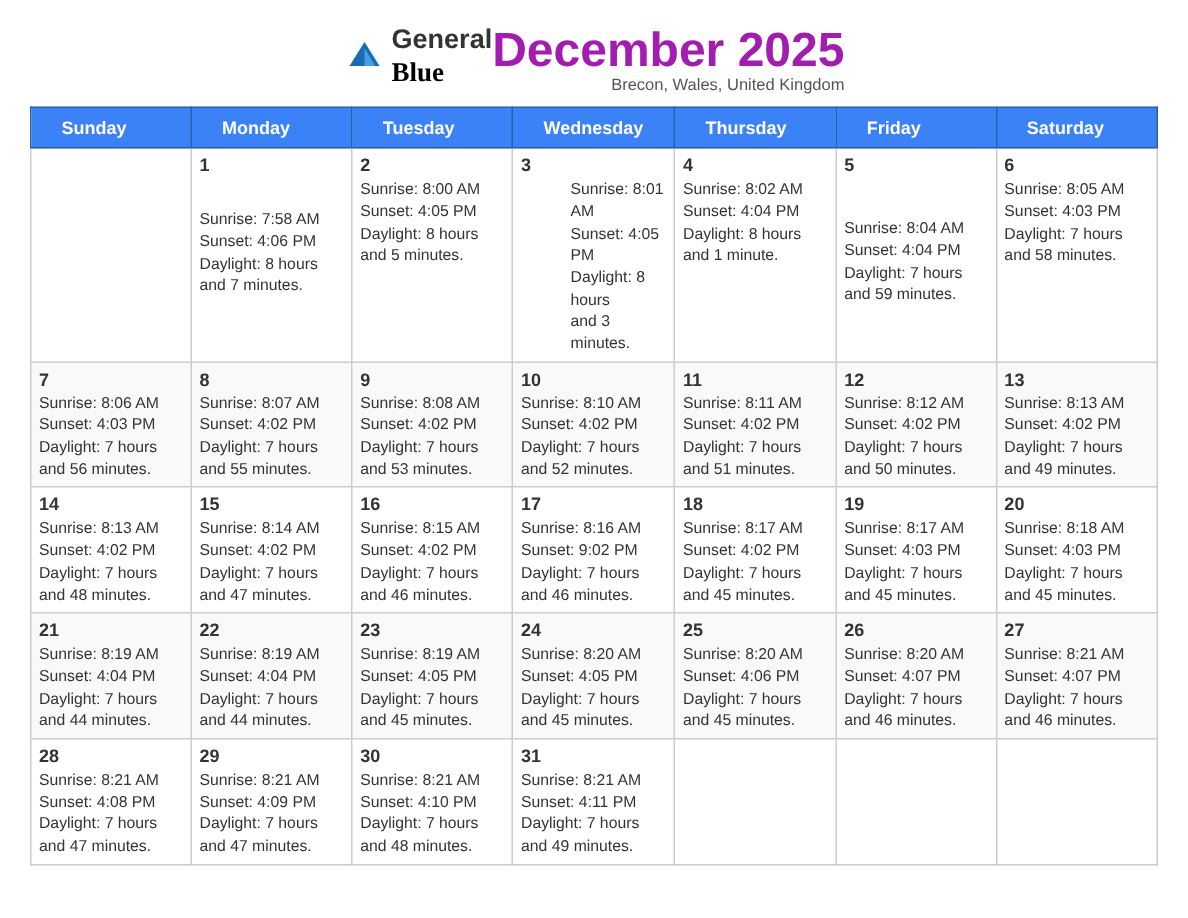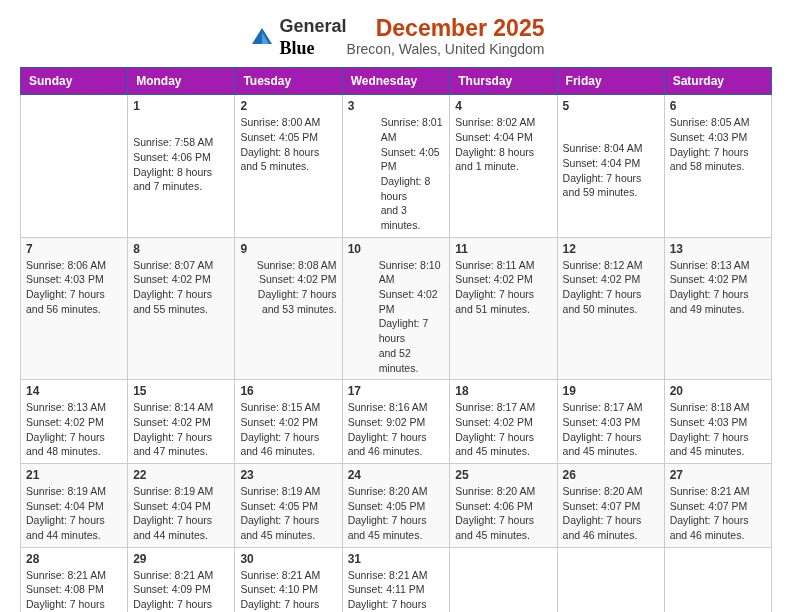--- a/index.html
+++ b/index.html
@@ -29,38 +29,38 @@
     .logo-general { color: #333; }
     .logo-blue { color: #000000; font-family: Liberation Serif, serif; }
     .logo-icon {
       width: 28px;
       height: 28px;
     }
     .title-block {
       text-align: right;
     }
     .month-title {
-      font-size: 23px;
+      font-size: 32px;
       font-weight: bold;
-      color: #c2410c;
+      color: #a21caf;
       line-height: 1.1;
     }
     .location {
-      font-size: 14px;
+      font-size: 11px;
       color: #555;
     }
     .calendar {
       width: 100%;
       border-collapse: collapse;
       font-size: 11px;
     }
     .calendar th {
-      background-color: #a21caf;
+      background-color: #3b82f6;
       color: #fff;
-      padding: 6px 8px;
+      padding: 6px 20px;
       text-align: left;
       font-size: 12px;
       font-weight: bold;
       border: 1px solid #2a60a8;
     }
     .calendar td {
       vertical-align: top;
       border: 1px solid #ccc;
       padding: 4px 5px;
       width: 108px;
@@ -174,28 +174,28 @@
         </td>
         <td>
           <span class="day-number">8</span>
           <div class="day-info" style="white-space: pre-line;">Sunrise: 8:07 AM
 Sunset: 4:02 PM
 Daylight: 7 hours
 and 55 minutes.</div>
         </td>
         <td>
           <span class="day-number">9</span>
-          <div class="day-info" style="white-space: pre-line; text-align: right;">Sunrise: 8:08 AM
+          <div class="day-info" style="white-space: pre-line;">Sunrise: 8:08 AM
 Sunset: 4:02 PM
 Daylight: 7 hours
 and 53 minutes.</div>
         </td>
         <td>
           <span class="day-number">10</span>
-          <div class="day-info" style="white-space: pre-line; margin-left: 31px;">Sunrise: 8:10 AM
+          <div class="day-info" style="white-space: pre-line;">Sunrise: 8:10 AM
 Sunset: 4:02 PM
 Daylight: 7 hours
 and 52 minutes.</div>
         </td>
         <td>
           <span class="day-number">11</span>
           <div class="day-info" style="white-space: pre-line;">Sunrise: 8:11 AM
 Sunset: 4:02 PM
 Daylight: 7 hours
 and 51 minutes.</div>

